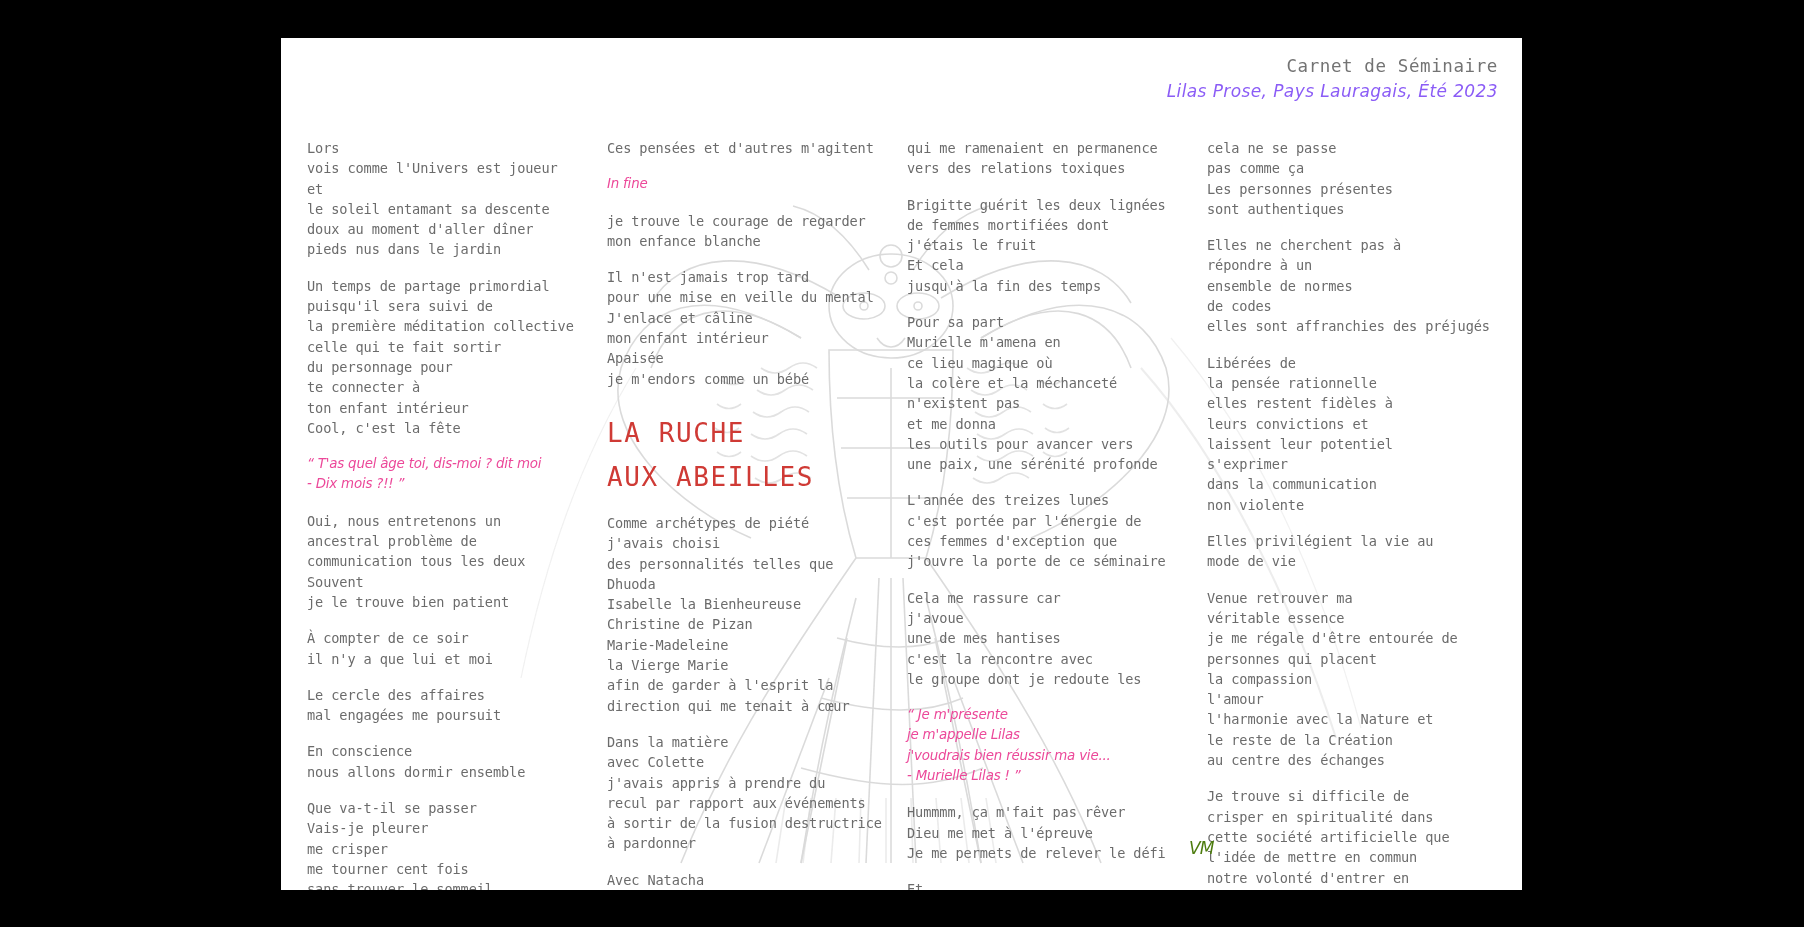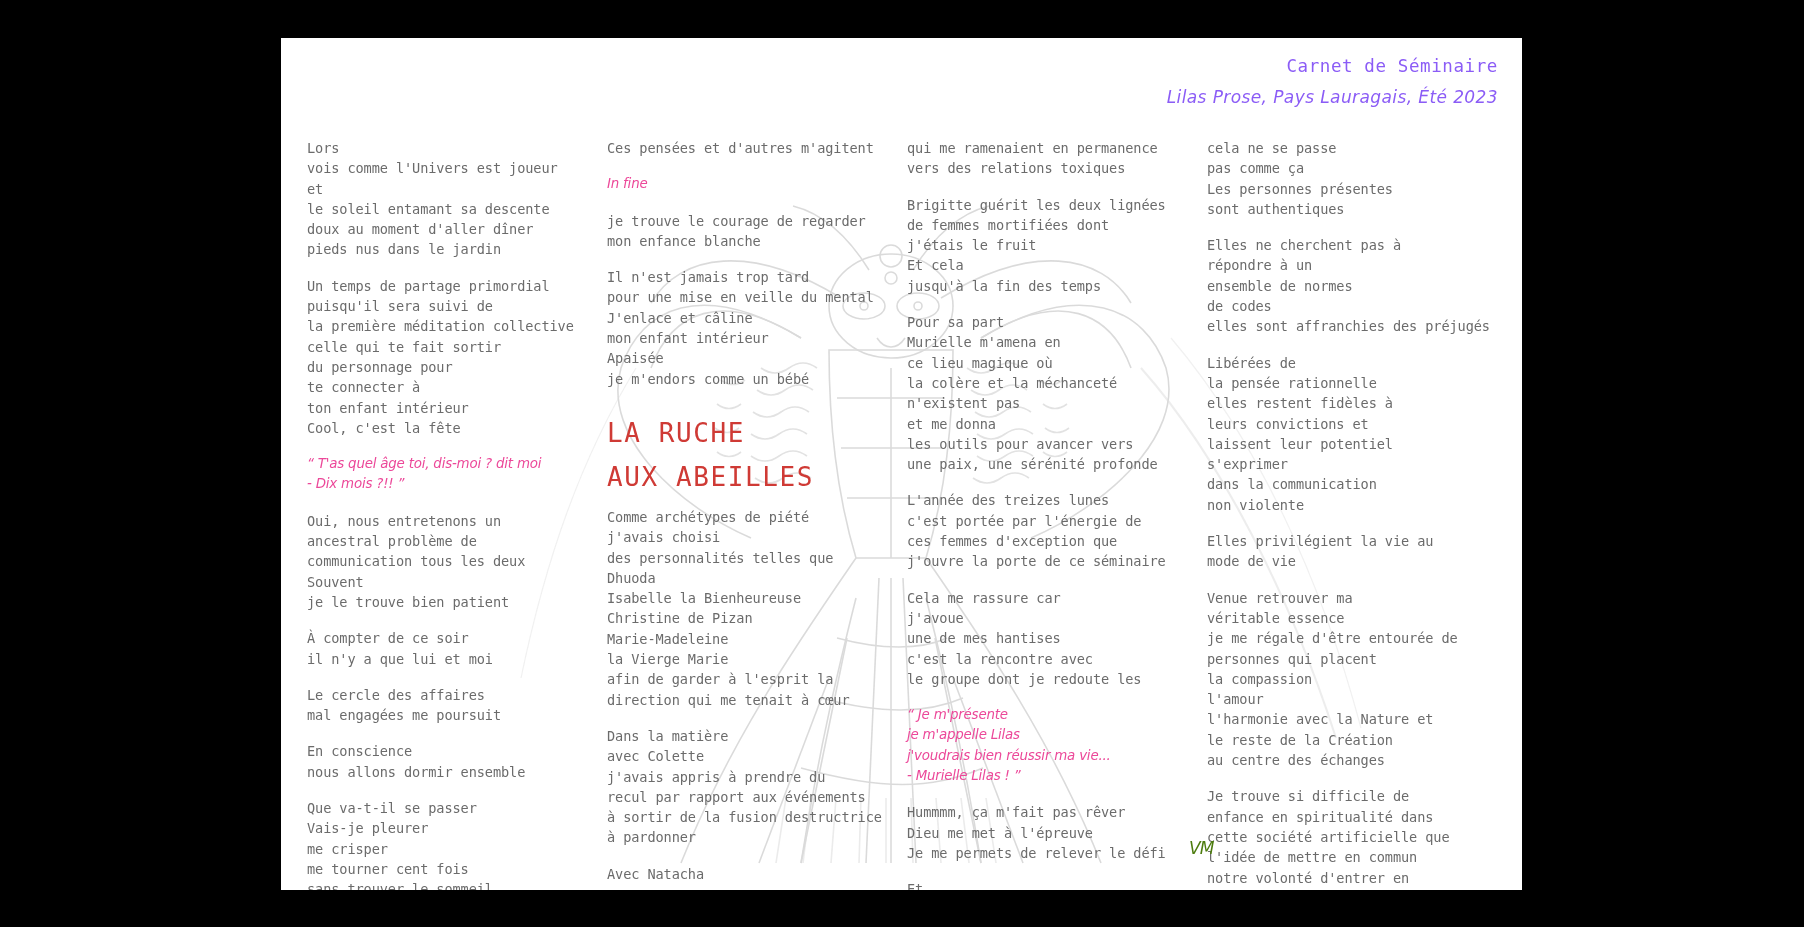--- a/index.html
+++ b/index.html
@@ -37,23 +37,23 @@
     position: absolute;
     right: 24px;
     top: 20px;
     text-align: right;
     line-height: 1.0;
   }
   .doc-title {
     font-family: "DejaVu Sans Mono", monospace;
     font-size: 17.5px;
     letter-spacing: 0.6px;
-    color: #8b5cf6;
+    color: #737373;
     display: block;
-    margin-bottom: 13px;
+    margin-bottom: 7px;
   }
   .doc-subtitle {
     font-family: "DejaVu Sans", sans-serif;
     font-style: italic;
     font-size: 17px;
     letter-spacing: 0.4px;
     color: #8b5cf6;
     display: block;
   }
 
@@ -106,21 +106,21 @@
   .section-title {
     font-family: "DejaVu Sans Mono", monospace;
     color: #cf3a35;
     font-size: 26px;
     line-height: 44px;
     letter-spacing: 1.6px;
     white-space: pre;
   }
   .section-title-block {
     margin-top: 22px;
-    margin-bottom: 8px;
+    margin-bottom: 14px;
   }
 
   
   .signature {
     position: absolute;
     left: 908px;
     top: 800px;
     font-family: "DejaVu Sans", sans-serif;
     font-style: italic;
     font-size: 17px;
@@ -410,21 +410,21 @@
             <div class="line">je me régale d'être entourée de</div>
             <div class="line">personnes qui placent</div>
             <div class="line">la compassion</div>
             <div class="line">l'amour</div>
             <div class="line">l'harmonie avec la Nature et</div>
             <div class="line">le reste de la Création</div>
             <div class="line">au centre des échanges</div>
           </div>
           <div class="stanza">
             <div class="line">Je trouve si difficile de</div>
-            <div class="line">enfance en spiritualité dans</div>
+            <div class="line">crisper en spiritualité dans</div>
             <div class="line">cette société artificielle que</div>
             <div class="line">l'idée de mettre en commun</div>
             <div class="line">notre volonté d'entrer en</div>
             <div class="line">contact avec les</div>
           </div>
         </div>
       </div>
 
     <div class="signature">VM</div>
 

